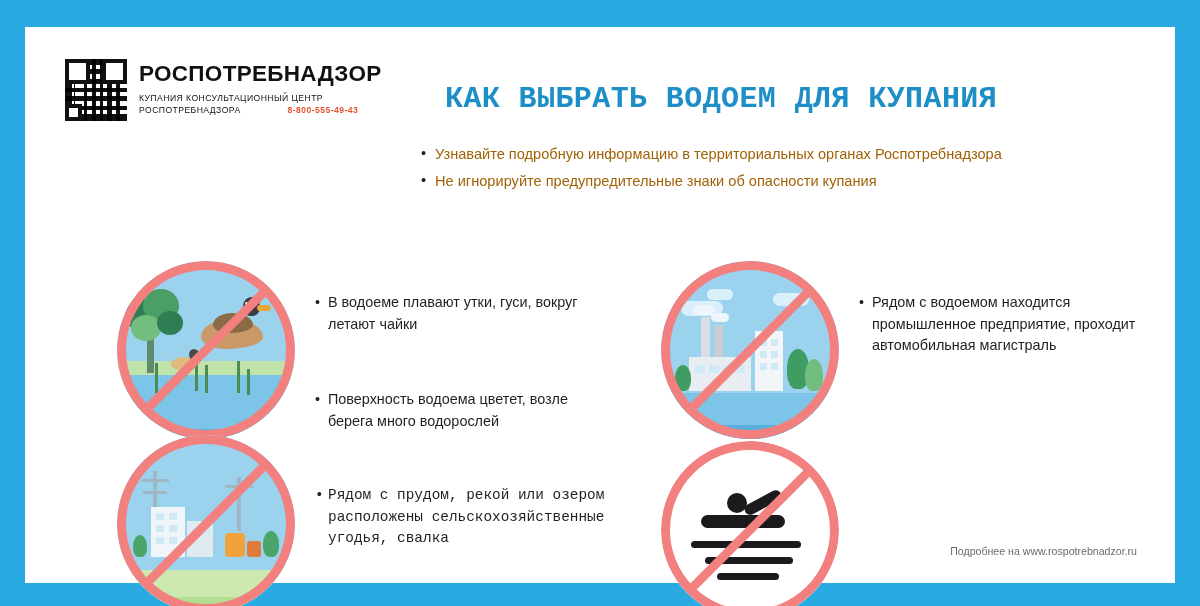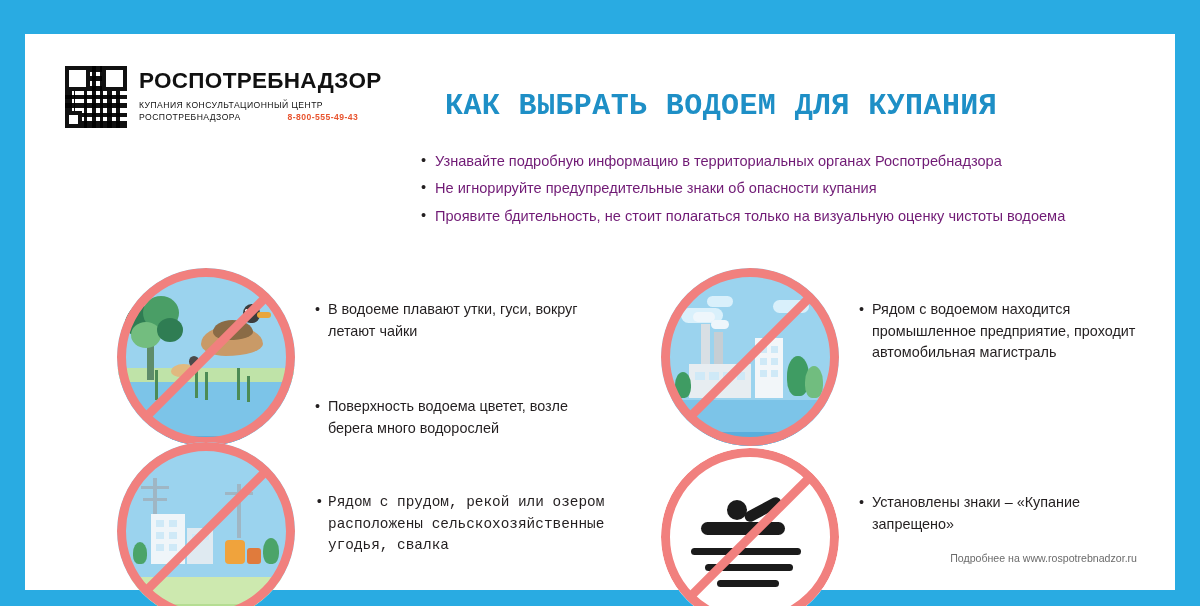--- a/index.html
+++ b/index.html
@@ -9,21 +9,21 @@
     background: #29ABE2;
     overflow: hidden;
   }
   #poster {
     position: relative;
     width: 1200px; height: 606px;
     background: #29ABE2;
   }
   #card {
     position: absolute;
-    left: 25px; top: 34px;
+    left: 25px; top: 27px;
     width: 1150px; height: 556px;
     background: #ffffff;
   }
 
   
   .logo-wrap {
     position: absolute;
     left: 40px; top: 30px;
     display: flex;
     align-items: flex-start;
@@ -83,21 +83,21 @@
 
   
   .top-bullets {
     position: absolute;
     left: 396px; top: 120px;
     width: 740px;
   }
   .top-bullets li {
     list-style: none;
     font-size: 14.6px;
-    color: #701a75;
+    color: #a16207;
     line-height: 1.05;
     margin-bottom: 12px;
     position: relative;
     padding-left: 14px;
   }
   .top-bullets li::before {
     content: "•";
     position: absolute; left: 0; top: -1px;
     color: #231f20;
   }
@@ -206,21 +206,20 @@
           <span class="logo-phone">8-800-555-49-43</span>
         </div>
       </div>
     </div>
 
     <div class="main-title">КАК ВЫБРАТЬ ВОДОЕМ ДЛЯ КУПАНИЯ</div>
 
     <ul class="top-bullets">
       <li>Узнавайте подробную информацию в территориальных органах Роспотребнадзора</li>
       <li>Не игнорируйте предупредительные знаки об опасности купания</li>
-      <li>Проявите бдительность, не стоит полагаться только на визуальную оценку чистоты водоема</li>
     </ul>
 
 
     <div class="sign" id="sign-birds">
       <div class="scene">
         <div class="water-bot"></div>
         <div class="bank"></div>
 
         <div class="tree-trunk" style="left:30px; top:62px; height:50px;"></div>
         <div class="leaf" style="left:8px; top:38px; width:34px; height:32px; background:#2f7d53;"></div>
@@ -326,17 +325,16 @@
         <div class="wave" style="left:56px; top:132px; width:62px;"></div>
       </div>
       <div class="sign-ring"></div>
       <div class="sign-bar"></div>
     </div>
 
     <div class="txt" id="t-birds">В водоеме плавают утки, гуси, вокруг летают чайки</div>
     <div class="txt" id="t-algae">Поверхность водоема цветет, возле берега много водорослей</div>
     <div class="txt" id="t-farm">Рядом с прудом, рекой или озером расположены сельскохозяйственные угодья, свалка</div>
     <div class="txt" id="t-industry">Рядом с водоемом находится промышленное предприятие, проходит автомобильная магистраль</div>
-    <div class="txt" id="t-signs">Установлены знаки – «Купание запрещено»</div>
 
     <div class="footer-note">Подробнее на www.rospotrebnadzor.ru</div>
   </div>
 </div>
 
 </body></html>

